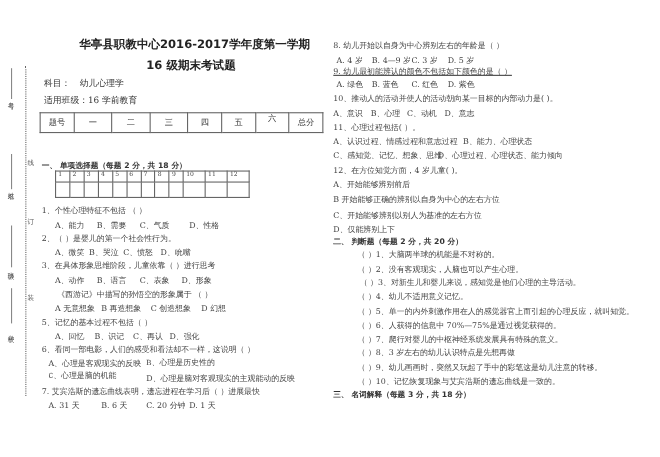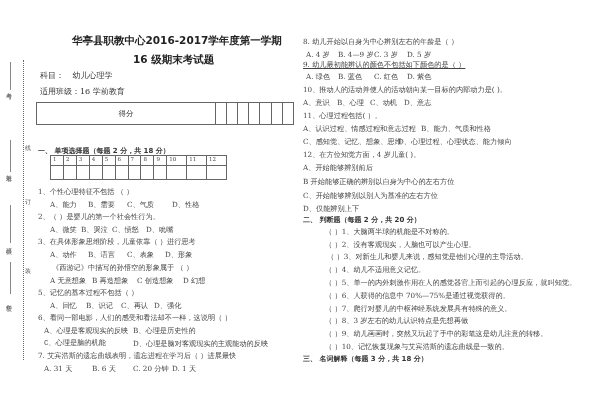--- a/index.html
+++ b/index.html
@@ -44,29 +44,29 @@
 <div class="abs title" style="left:72px;top:34px;">华亭县职教中心2016-2017学年度第一学期</div>
 <div class="abs title" style="left:133px;top:53px;">16 级期末考试题</div>
 <div class="abs meta" style="left:40px;top:70px;">
   <span>科目：</span>
   <span style="margin-left:6px;">幼儿心理学</span>
 </div>
 <div class="abs meta" style="left:40px;top:86px;">适用班级：16 学前教育</div>
 
 <table class="score" style="left:36px;top:102px;width:258px;">
   <tbody>
-  <tr style="height:22px;">
-    <td>得分</td>
-    <td></td>
-    <td></td>
-    <td></td>
-    <td></td>
-    <td></td>
-    <td></td>
-    <td></td>
+      <tr style="height:18px;">
+    <td style="width:30px;">题号</td>
+    <td style="width:34px;">一</td>
+    <td style="width:34px;">二</td>
+    <td style="width:34px;">三</td>
+    <td style="width:30px;">四</td>
+    <td style="width:30px;">五</td>
+    <td style="width:30px;vertical-align:top;">六</td>
+    <td style="width:30px;">总分</td>
   </tr>
 </tbody>
   </table>
 
 <div class="abs sec" style="left:38px;top:146px;">一、 单项选择题（每题 2 分，共 18 分）</div>
 
 <table class="grid" style="left:50px;top:155px;width:177px;">
   <tbody>
       <tr style="height:10px;">
     <td>1</td>
@@ -124,21 +124,21 @@
 <div class="abs t" style="left:183px;top:277px;">D 幻想</div>
 
 <div class="abs t" style="left:38px;top:289px;">5、记忆的基本过程不包括（          ）</div>
 <div class="abs t" style="left:50px;top:302px;">A、回忆</div>
 <div class="abs t" style="left:86px;top:302px;">B、识记</div>
 <div class="abs t" style="left:121px;top:302px;">C、再认</div>
 <div class="abs t" style="left:154px;top:302px;">D、强化</div>
 
 <div class="abs t" style="left:38px;top:314px;">6、看同一部电影，人们的感受和看法却不一样，这说明（       ）</div>
 <div class="abs t" style="left:44px;top:327px;">A、心理是客观现实的反映</div>
-<div class="abs t" style="left:133px;top:327px;">B、心理是历史性的</div>
+<div class="abs t" style="left:133px;top:327px;font-family:Liberation Serif, serif;">B、心理是历史性的</div>
 <div class="abs t" style="left:44px;top:340px;font-family:Liberation Mono, monospace;">C、心理是脑的机能</div>
 <div class="abs t" style="left:133px;top:340px;">D、心理是脑对客观现实的主观能动的反映</div>
 
 <div class="abs t" style="left:38px;top:352px;">7. 艾宾浩斯的遗忘曲线表明，遗忘进程在学习后（       ）进展最快</div>
 <div class="abs t" style="left:44px;top:365px;">A. 31 天</div>
 <div class="abs t" style="left:92px;top:365px;">B. 6 天</div>
 <div class="abs t" style="left:133px;top:365px;">C. 20 分钟</div>
 <div class="abs t" style="left:172px;top:365px;">D. 1 天</div>
 
 <div class="abs t" style="left:303px;top:38px;">8. 幼儿开始以自身为中心辨别左右的年龄是（    ）</div>
@@ -153,21 +153,21 @@
 <div class="abs t" style="left:407px;top:73px;">D. 紫色</div>
 
 <div class="abs t" style="left:303px;top:86px;">10、推动人的活动并使人的活动朝向某一目标的内部动力是(         )。</div>
 <div class="abs t" style="left:303px;top:99px;">A、意识</div>
 <div class="abs t" style="left:337px;top:99px;">B、心理</div>
 <div class="abs t" style="left:370px;top:99px;">C、动机</div>
 <div class="abs t" style="left:404px;top:99px;">D、意志</div>
 
 <div class="abs t" style="left:303px;top:112px;">11、心理过程包括(         ）。</div>
 <div class="abs t" style="left:303px;top:125px;">A、认识过程、情感过程和意志过程</div>
-<div class="abs t" style="left:421px;top:125px;">B、能力、气质和性格</div>
+<div class="abs t" style="left:421px;top:125px;">B、能力、心理状态</div>
 <div class="abs t" style="left:303px;top:138px;">C、感知觉、记忆、想象、思维</div>
 <div class="abs t" style="left:398px;top:138px;">D、心理过程、心理状态、能力倾向</div>
 
 <div class="abs t" style="left:303px;top:151px;">12、在方位知觉方面，4 岁儿童(          )。</div>
 <div class="abs t" style="left:303px;top:164px;">A、开始能够辨别前后</div>
 <div class="abs t" style="left:303px;top:178px;">B 开始能够正确的辨别以自身为中心的左右方位</div>
 <div class="abs t" style="left:303px;top:192px;">C、开始能够辨别以别人为基准的左右方位</div>
 <div class="abs t" style="left:303px;top:205px;">D、仅能辨别上下</div>
 
 <div class="abs sec" style="left:303px;top:215px;">二、   判断题（每题 2 分，共 20 分）</div>

